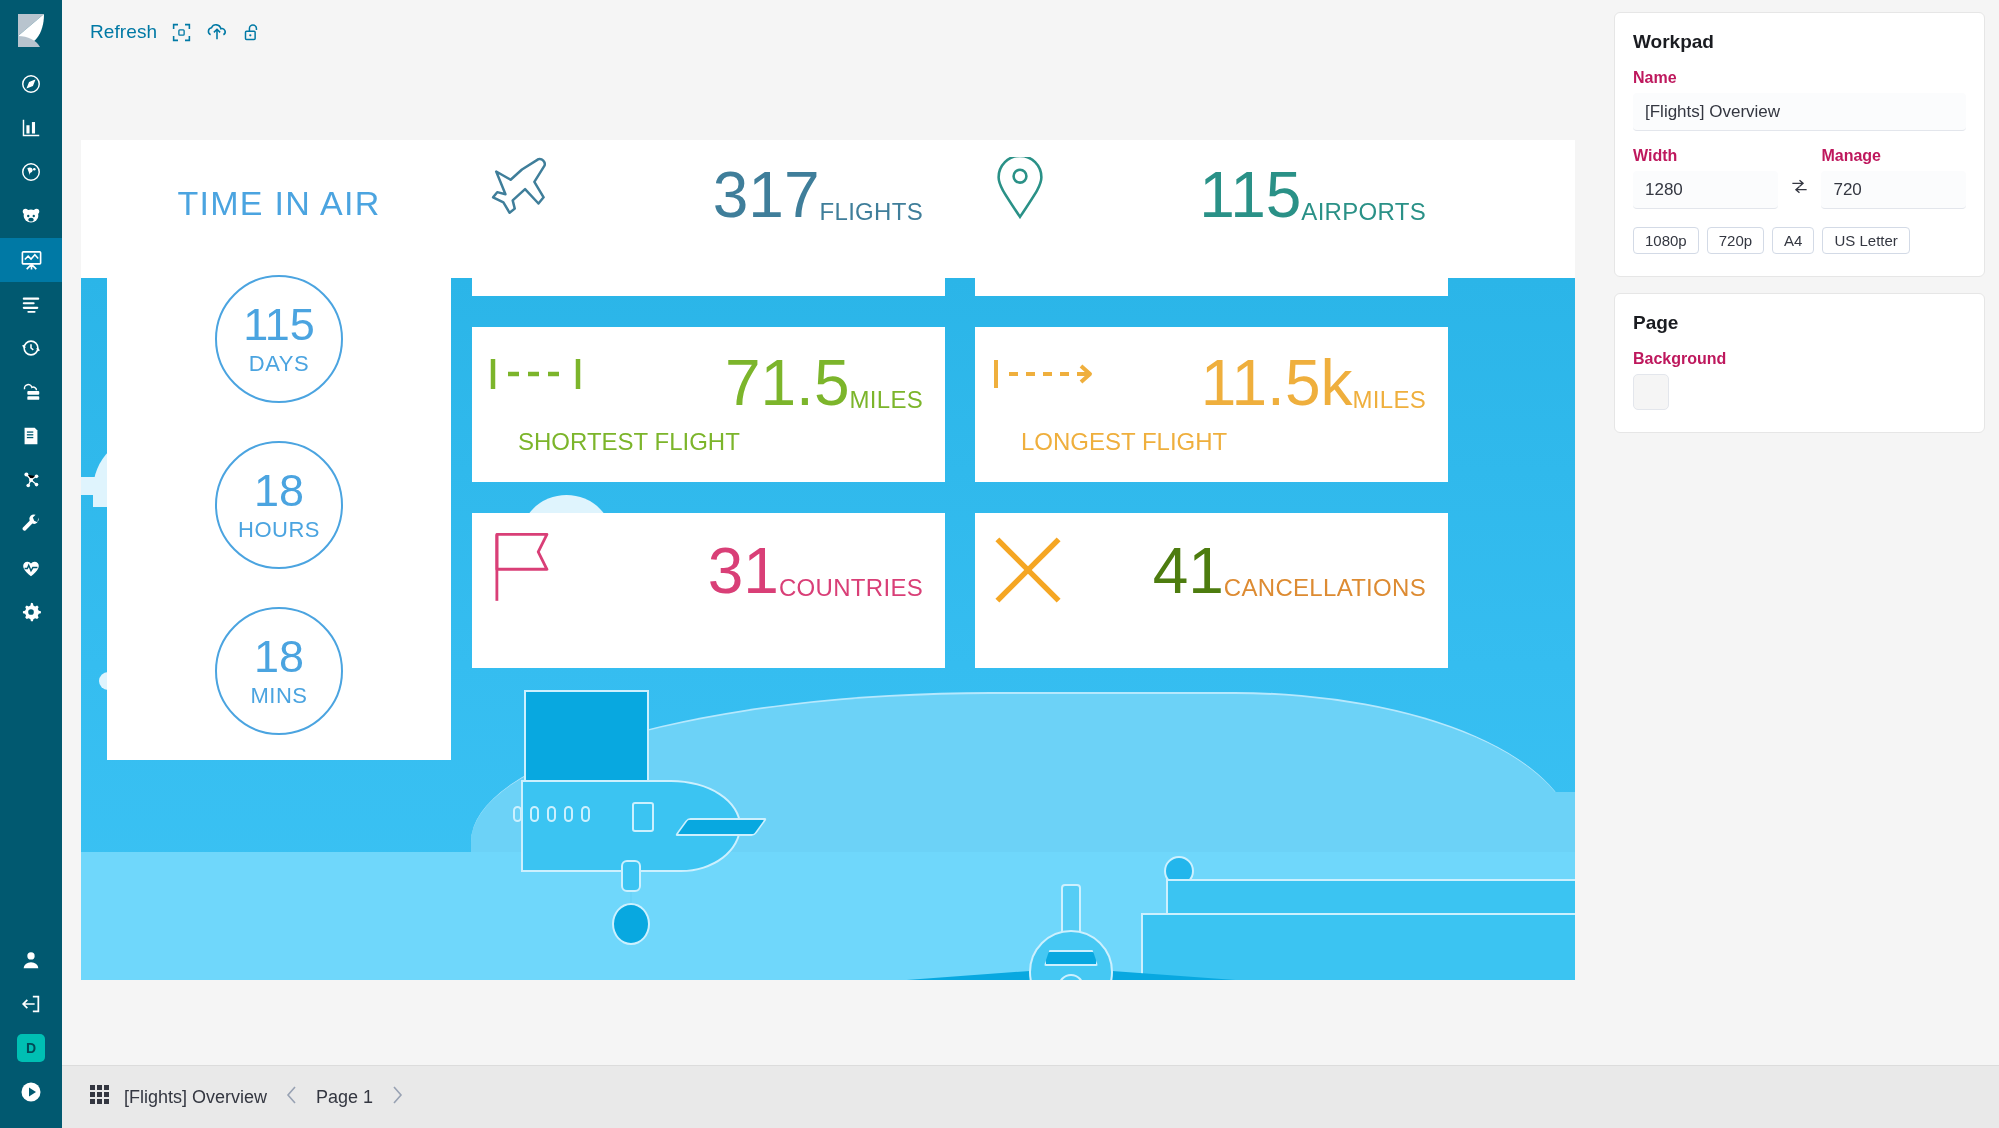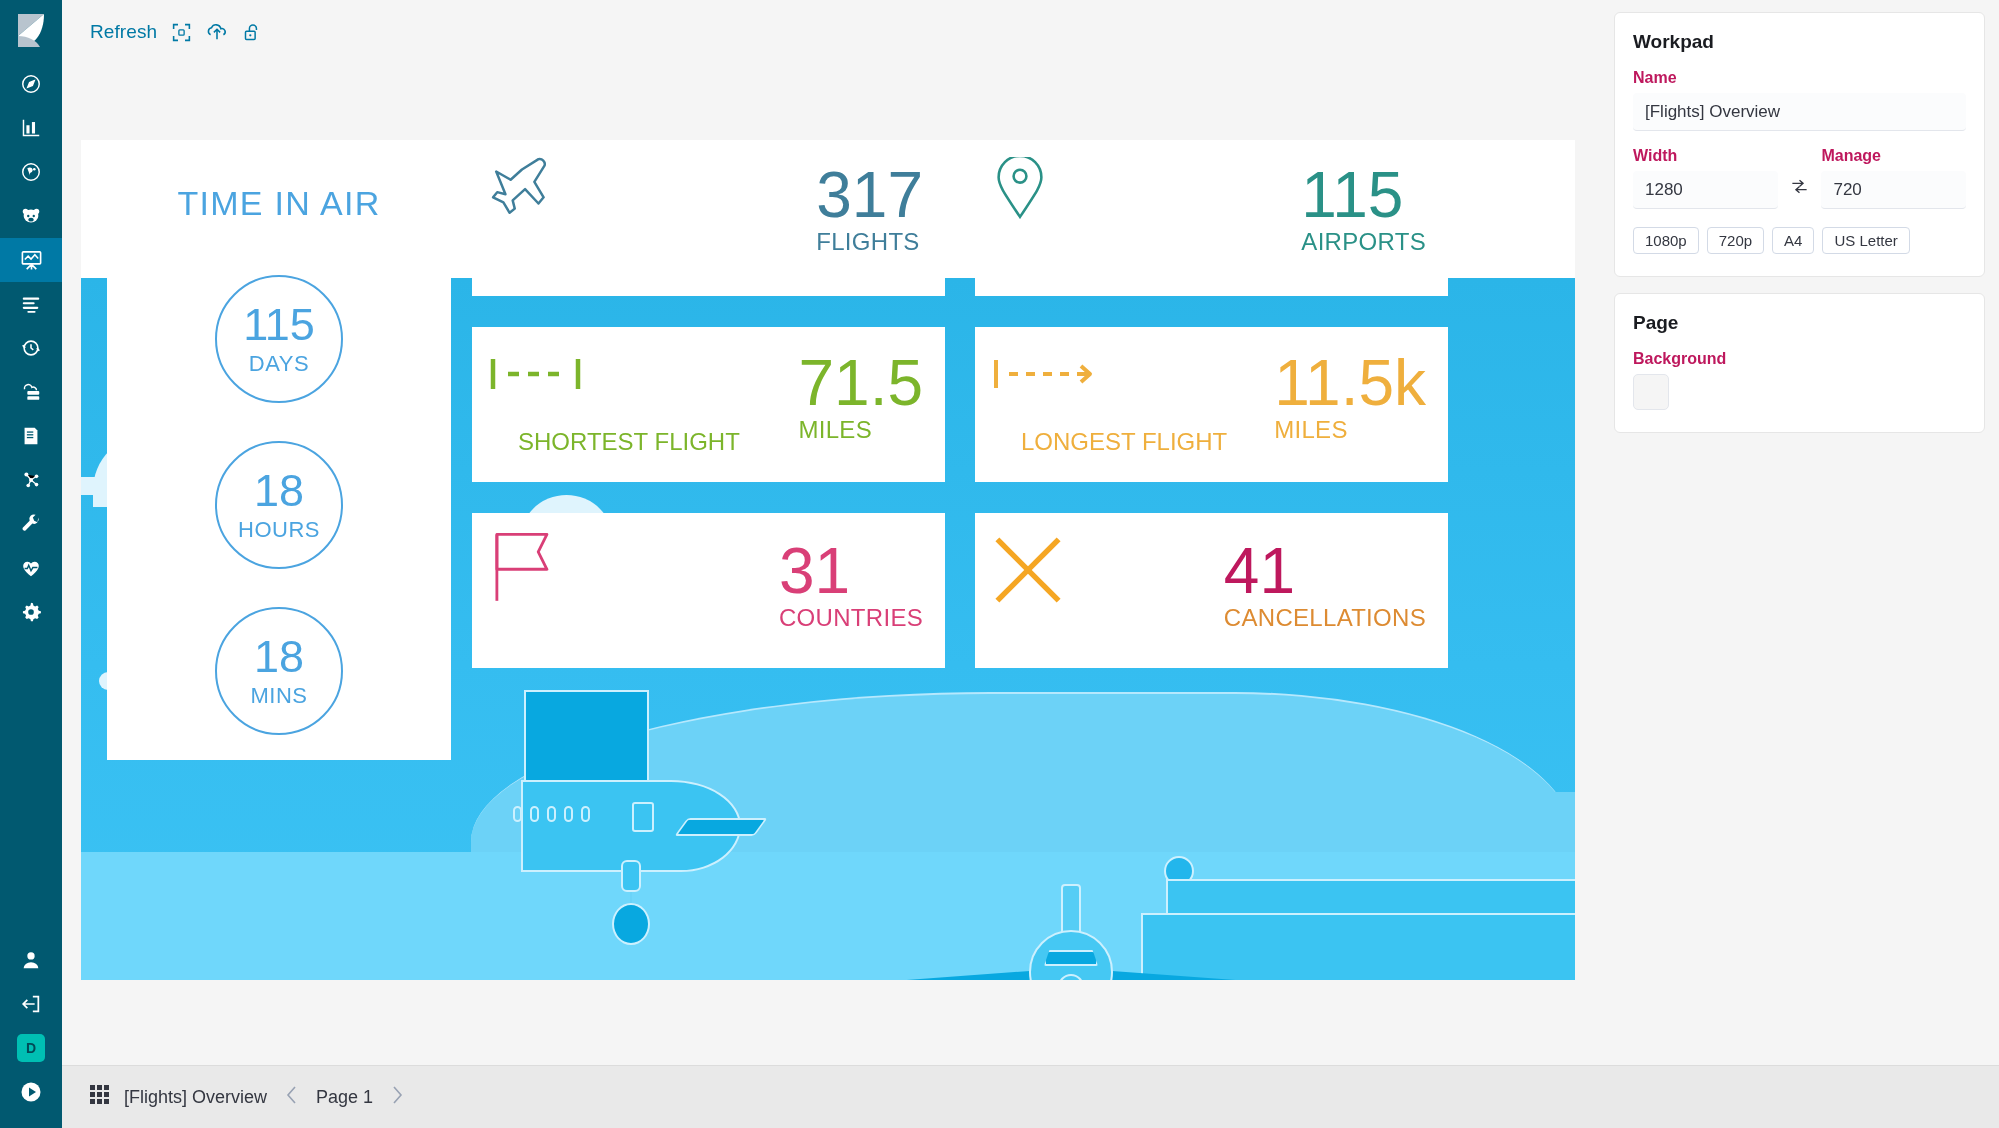--- a/index.html
+++ b/index.html
@@ -255,21 +255,21 @@
   
   .card {
     position: absolute; background: #fff; z-index: 6;
     display: flex; align-items: center;
   }
   .card .glyph {
     position: absolute; left: 18px; top: 16px;
   }
   .card .vals {
     position: absolute; right: 18px;
-    display: flex; flex-direction: column; 
+    display: flex; flex-direction: row; align-items: flex-end;
   }
   .card .big { font-size: 64px; font-weight: 300; line-height: .95; }
   .card .sub { font-size: 24px; font-weight: 300; letter-spacing: .3px; margin-top: 2px; }
   .card .corner-lbl {
     position: absolute; left: 18px; font-size: 24px; font-weight: 300; margin-left: 28px;
   }
 
   
   .sidepanel {
     position: absolute; right: 0; top: 0;
@@ -648,21 +648,21 @@
     <div class="card" style="left:894px; top:373px; width:473px; height:155px;">
       <span class="glyph" style="top:22px;">
         <svg width="70" height="70" viewBox="0 0 64 64">
           <g stroke="#f5a623" stroke-width="5" stroke-linecap="butt">
             <path d="M4 4 L60 60"></path>
               <path d="M60 4 L4 60"></path>
           </g>
         </svg>
       </span>
       <div class="vals" style="right:22px; top:28px;">
-        <span class="big" style="color:#be185d">41</span>
+        <span class="big" style="color:#4d7c0f">41</span>
         <span class="sub" style="color:#dd8b32">CANCELLATIONS</span>
       </div>
     </div>
 
   </div>
 
   <div class="sidepanel">
 
     <div class="panel-box">
       <h3>Workpad</h3>

